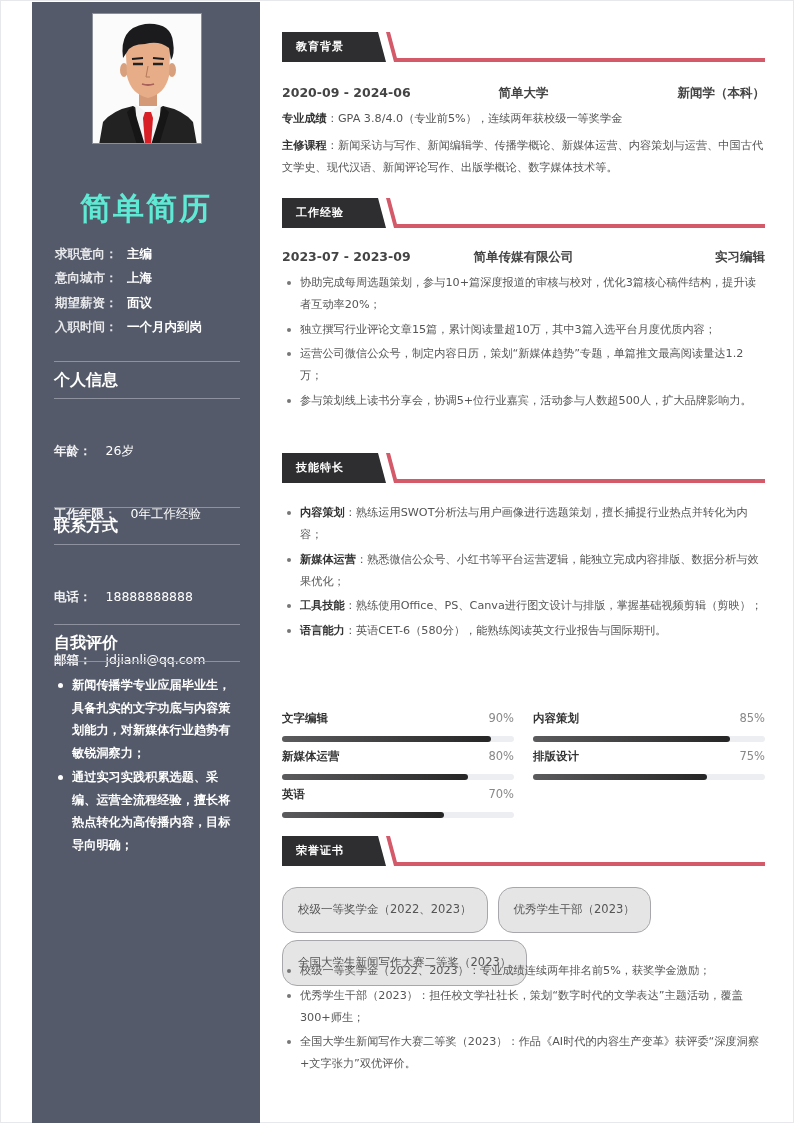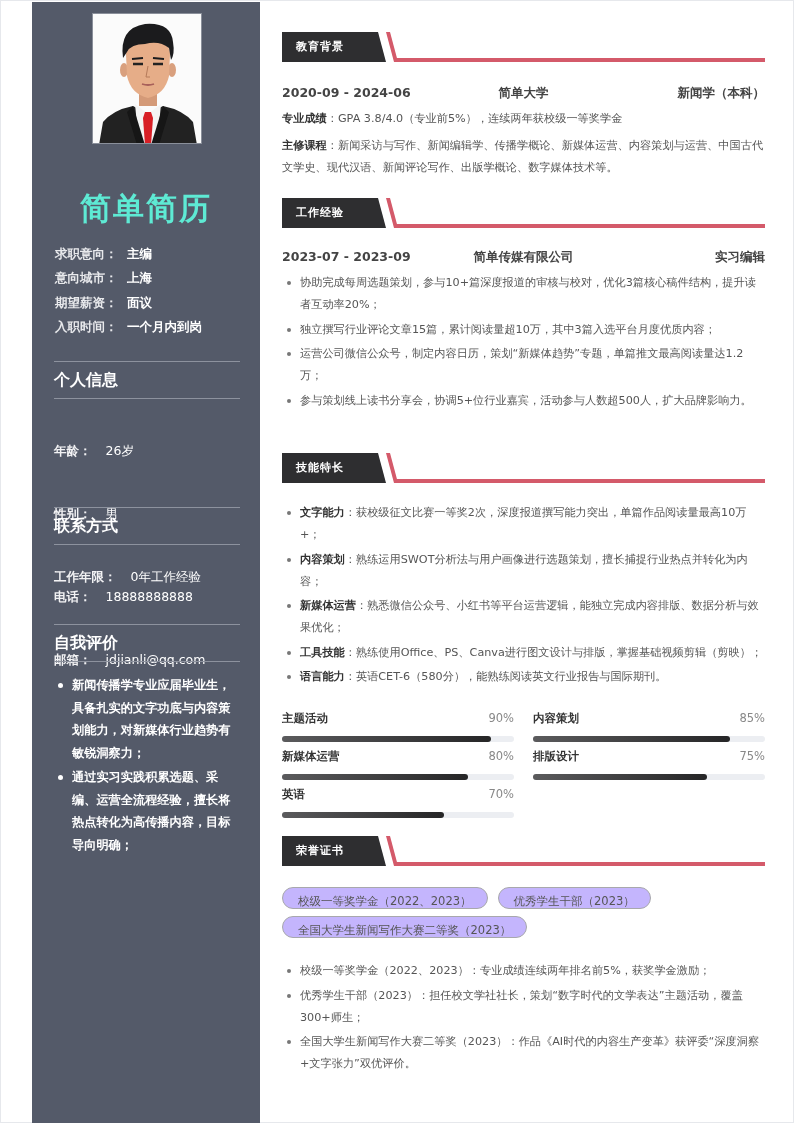--- a/index.html
+++ b/index.html
@@ -43,21 +43,21 @@
   .blist li b { color: #333; }
 
   .skill { position: absolute; width: 232px; }
   .skill .top { display: flex; justify-content: space-between; font-size: 11.5px; height: 18px; }
   .skill .top .n { font-weight: bold; color: #333; }
   .skill .top .p { color: #888; }
   .skill .bar { margin-top: 7px; height: 6px; background: #eceef2; border-radius: 3px; position: relative; }
   .skill .fill { position: absolute; left: 0; top: 0; height: 6px; border-radius: 3px; background: linear-gradient(90deg, #5b5b5d, #262627); }
 
   .pills { position: absolute; left: 0; width: 483px; display: flex; flex-wrap: wrap; gap: 7px 10px; }
-  .pill { border: 1px solid #a8a8ac; border-radius: 15px; background: #c4b5fd; font-size: 11.5px; color: #555; height: 22px; line-height: 27px; padding: 0 15px; }
+  .pill { border: 1px solid #a8a8ac; border-radius: 15px; background: #e5e5e5; font-size: 11.5px; color: #555; height: 46px; line-height: 27px; padding: 8px 15px; }
 
   .avatar-svg { width: 110px; height: 131px; display: block; }
 </style>
 </head>
 <body>
 
 <div class="page">
 
   <div class="sidebar">
     <div class="photo">
@@ -115,24 +115,20 @@
     <div class="sb-section" style="top:359px;">
       <div class="sb-divider"></div>
       <div class="sb-title">个人信息</div>
       <div class="sb-divider"></div>
       <div class="sb-list">
         <div class="sb-kv">
           <span class="k">年龄：</span>
           <span class="v">26岁</span>
         </div>
         <div class="sb-kv">
-          <span class="k">性别：</span>
-          <span class="v">男</span>
-        </div>
-        <div class="sb-kv">
           <span class="k">工作年限：</span>
           <span class="v">0年工作经验</span>
         </div>
       </div>
     </div>
 
     <div class="sb-section" style="top:505px;">
       <div class="sb-divider"></div>
       <div class="sb-title">联系方式</div>
       <div class="sb-divider"></div>
@@ -200,30 +196,29 @@
     </ul>
 
     <div class="sec-head" style="top:452px;">
       <div class="tab">
           <span>技能特长</span>
         </div>
       <div class="slash"></div>
       <div class="line"></div>
     </div>
     <ul class="blist" style="top:501px;">
-      <li><b>文字能力</b><span>：获校级征文比赛一等奖2次，深度报道撰写能力突出，单篇作品阅读量最高10万+；</span></li>
       <li><b>内容策划</b><span>：熟练运用SWOT分析法与用户画像进行选题策划，擅长捕捉行业热点并转化为内容；</span></li>
       <li><b>新媒体运营</b><span>：熟悉微信公众号、小红书等平台运营逻辑，能独立完成内容排版、数据分析与效果优化；</span></li>
       <li><b>工具技能</b><span>：熟练使用Office、PS、Canva进行图文设计与排版，掌握基础视频剪辑（剪映）；</span></li>
       <li><b>语言能力</b><span>：英语CET-6（580分），能熟练阅读英文行业报告与国际期刊。</span></li>
     </ul>
 
     <div class="skill" style="left:0; top:710px;">
       <div class="top">
-          <span class="n">主题活动</span>
+          <span class="n">文字编辑</span>
           <span class="p">90%</span>
         </div>
       <div class="bar">
           <div class="fill" style="width:90%;"></div>
         </div>
     </div>
     <div class="skill" style="left:251px; top:710px;">
       <div class="top">
           <span class="n">内容策划</span>
           <span class="p">85%</span>

